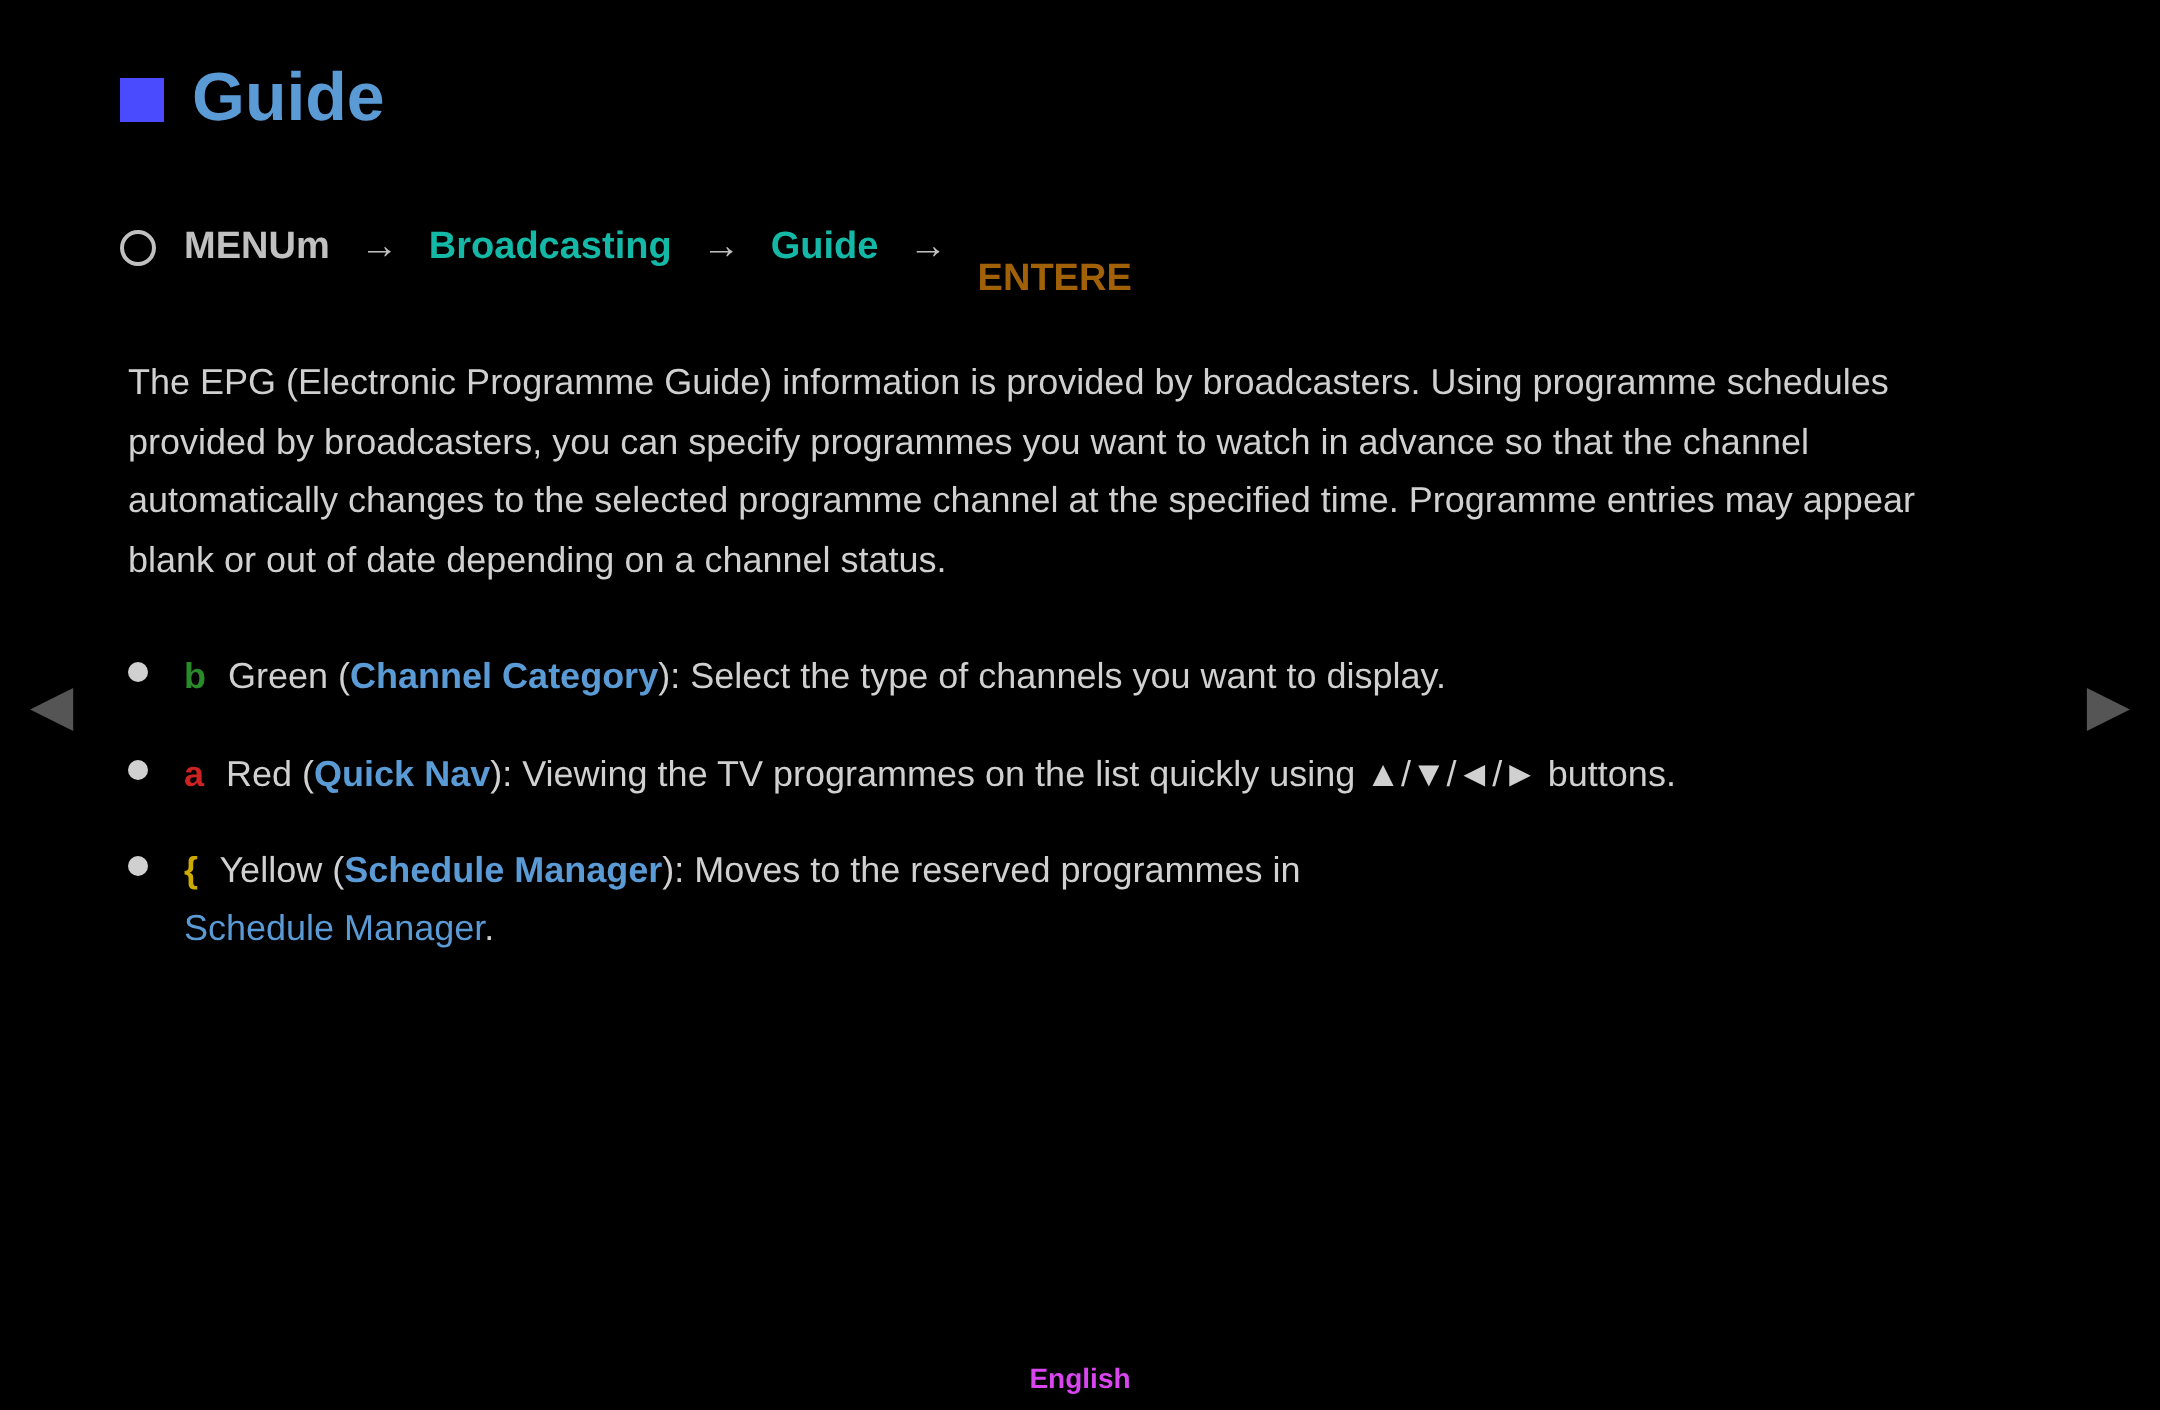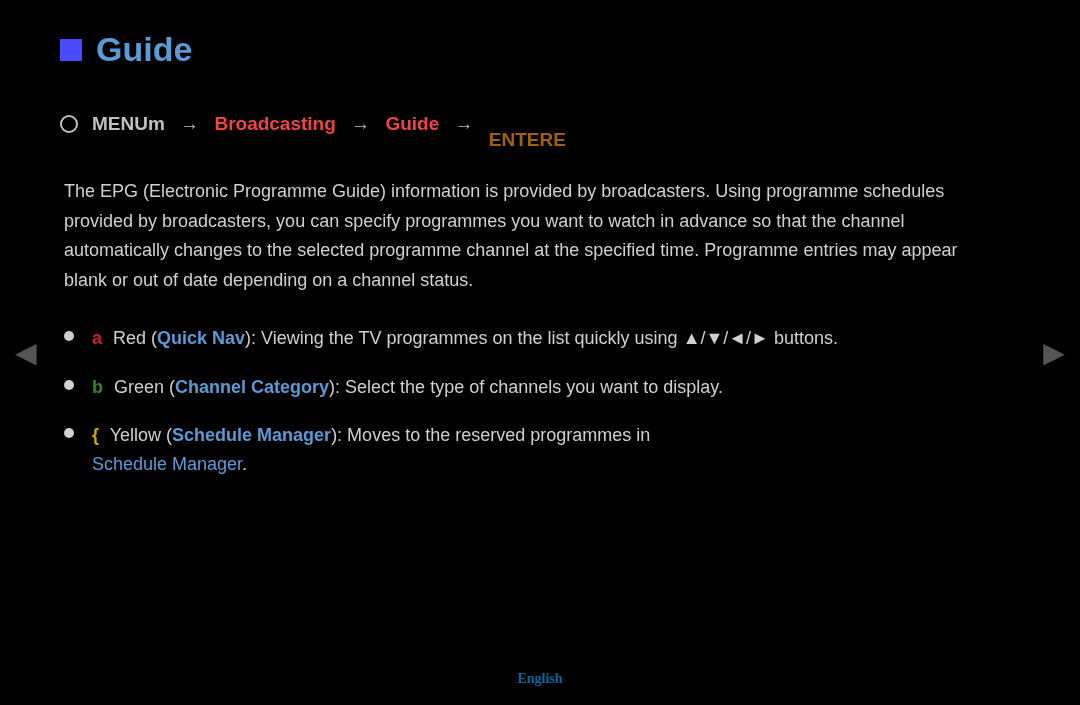--- a/index.html
+++ b/index.html
@@ -70,21 +70,21 @@
       font-weight: bold;
     }
 
     .menu-arrow {
       color: #c0c0c0;
       margin: 0 10px;
       font-weight: bold;
     }
 
     .menu-link-blue {
-      color: #ef4444;
+      color: #14b8a6;
       font-weight: bold;
     }
 
     .menu-bold {
       color: #a16207;
       font-weight: bold;
       margin-top: 32px;
     }
 
     
@@ -172,27 +172,26 @@
       transform: translateY(-50%);
       font-size: 36px;
       color: #555;
       cursor: pointer;
       user-select: none;
     }
 
     
     .footer {
       position: absolute;
-      bottom: 18px;
+      bottom: 8px;
       left: 50%;
       transform: translateX(-50%);
       font-size: 14px;
-      color: #0369a1;
-      font-weight: bold;
-      font-family: Liberation Serif, serif;
+      color: #d946ef;
+      font-weight: bold;
     }
   </style>
 </head>
 <body>
 
 <div class="page-container">
 
   <div class="title-row">
     <div class="title-square"></div>
     <h1 class="page-title">Guide</h1>
@@ -209,30 +208,30 @@
     <span class="menu-bold">ENTERE</span>
   </div>
 
   <p class="description">The EPG (Electronic Programme Guide) information is provided by broadcasters. Using programme schedules provided by broadcasters, you can specify programmes you want to watch in advance so that the channel automatically changes to the selected programme channel at the specified time. Programme entries may appear blank or out of date depending on a channel status.</p>
 
   <ul class="bullet-list">
 
     <li>
       <div class="bullet-dot"></div>
       <div class="bullet-content">
-        <span class="key-red">a</span>
-        <span>Red (<span class="bold-blue">Quick Nav</span>): Viewing the TV programmes on the list quickly using ▲/▼/◄/► buttons.</span>
+        <span class="key-green">b</span>
+        <span>Green (<span class="bold-blue">Channel Category</span>): Select the type of channels you want to display.</span>
       </div>
     </li>
 
     <li>
       <div class="bullet-dot"></div>
       <div class="bullet-content">
-        <span class="key-green">b</span>
-        <span>Green (<span class="bold-blue">Channel Category</span>): Select the type of channels you want to display.</span>
+        <span class="key-red">a</span>
+        <span>Red (<span class="bold-blue">Quick Nav</span>): Viewing the TV programmes on the list quickly using ▲/▼/◄/► buttons.</span>
       </div>
     </li>
 
     <li>
       <div class="bullet-dot"></div>
       <div class="bullet-content">
         <span class="key-yellow">{</span>
         <span>Yellow (<span class="bold-blue">Schedule Manager</span>): Moves to the reserved programmes in<br>
         <span class="link-blue">Schedule Manager</span>.</span>
       </div>

